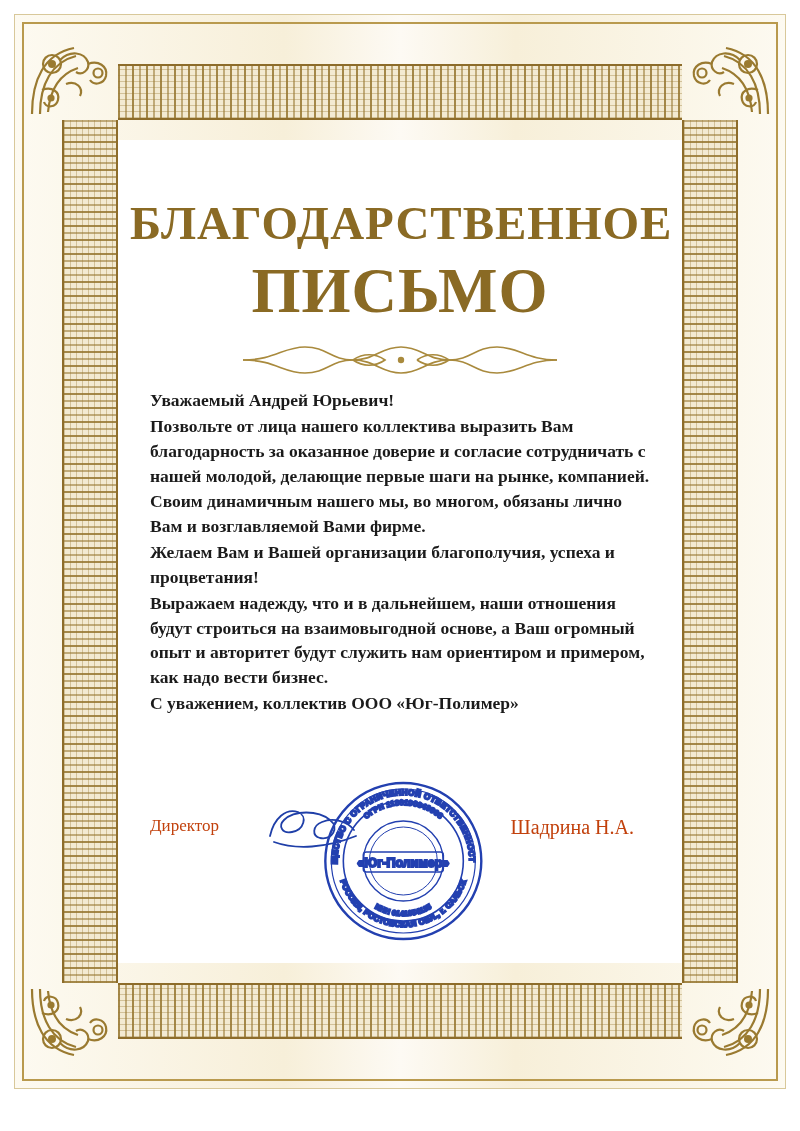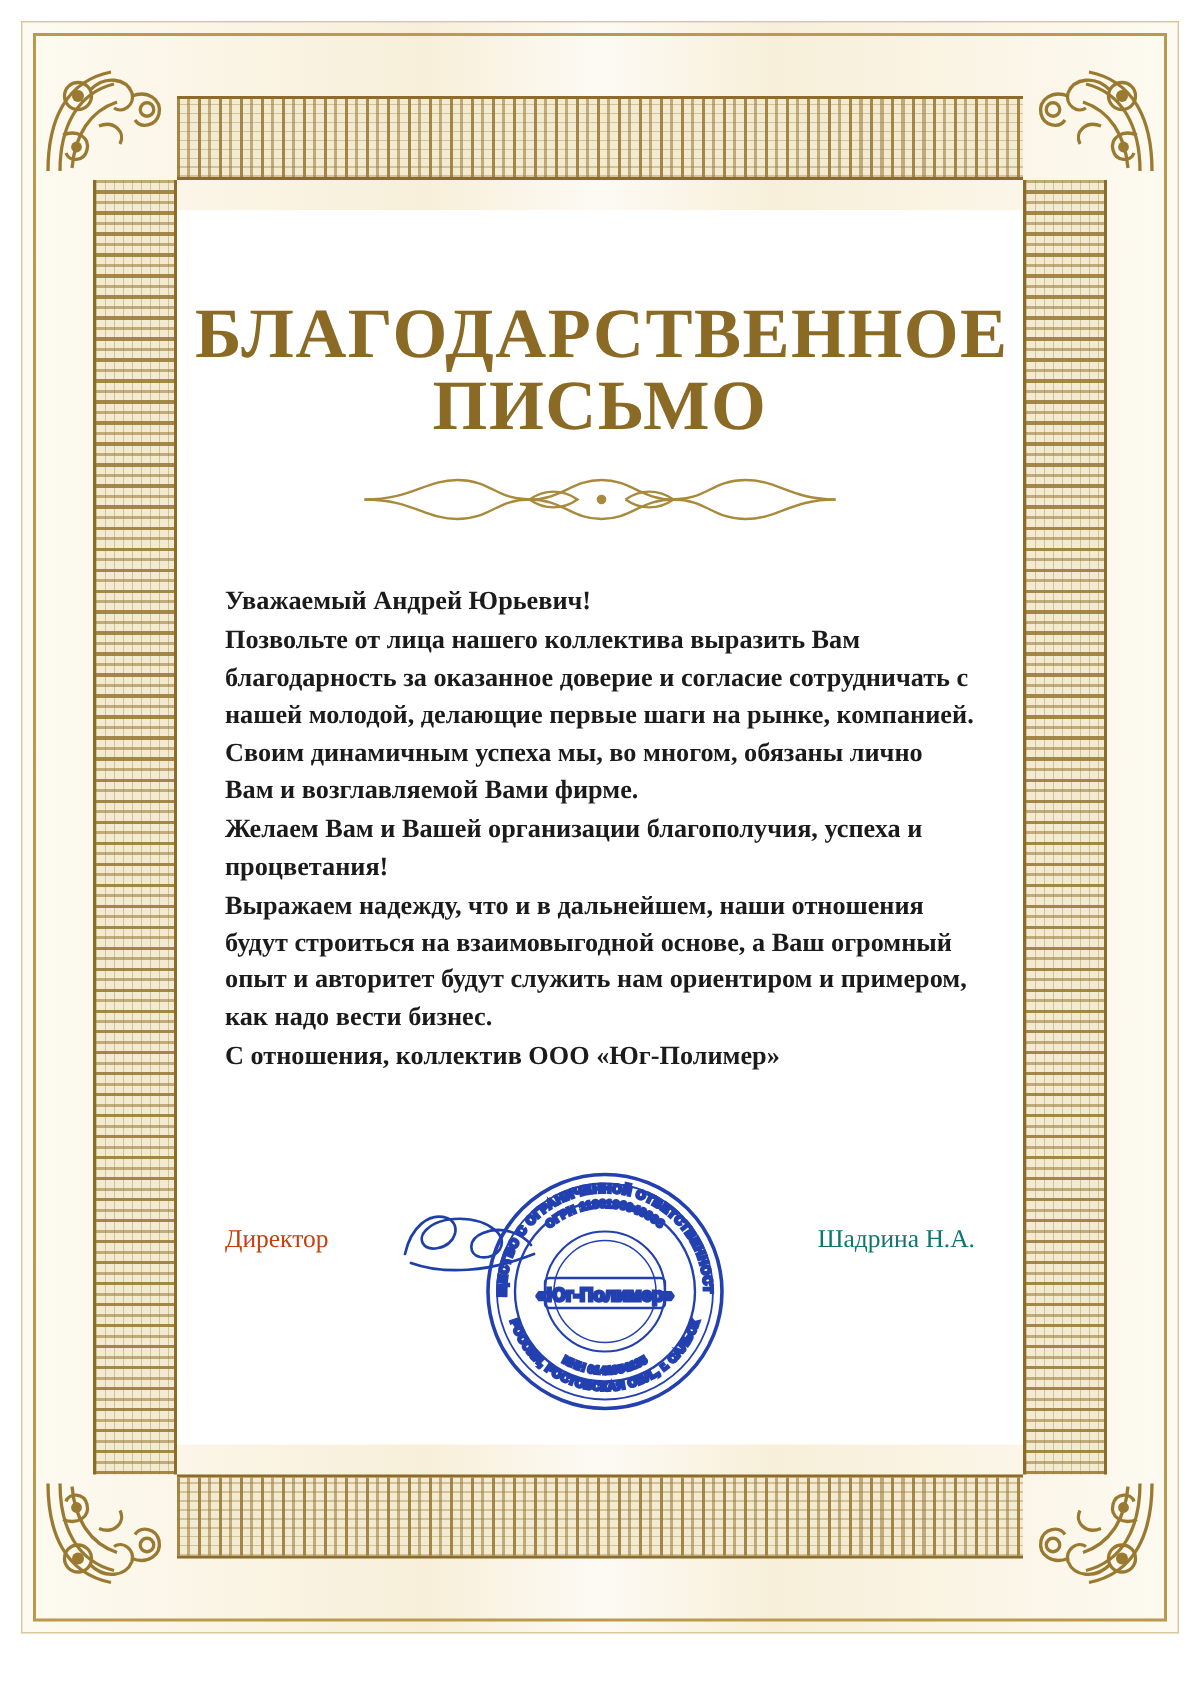--- a/index.html
+++ b/index.html
@@ -115,21 +115,21 @@
     text-align: center;
   }
   .title-line-1, .title-line-2 {
     font-family: "Liberation Serif", serif;
     font-weight: bold;
     color: #8a6a24;
     letter-spacing: 1px;
     line-height: 1.02;
   }
   .title-line-1 { font-size: 47px; }
-  .title-line-2 { font-size: 47px; margin-top: 0; }
+  .title-line-2 { font-size: 63px; margin-top: 11px; }
 
   .title-flourish {
     margin: 14px auto 0 auto;
     width: 330px;
     height: 46px;
     color: #a98a3d;
   }
   .title-flourish svg { width: 330px; height: 46px; display: block; }
 
   
@@ -168,25 +168,25 @@
     left: 110px;
     top: -4px;
     width: 110px;
     height: 62px;
     color: #1f3fa8;
   }
   .signature-mark svg { width: 110px; height: 62px; display: block; }
 
   .sign-name {
     position: absolute;
-    right: 0;
+    right: 16px;
     top: 16px;
     font-family: "Liberation Serif", serif;
-    font-size: 17px;
-    color: #0f766e;
+    font-size: 20px;
+    color: #c2410c;
   }
 
   
   .stamp {
     position: absolute;
     left: 50%;
     transform: translateX(-48%);
     top: -22px;
     width: 166px;
     height: 166px;
@@ -281,24 +281,24 @@
         <path d="M118 23 C128 16 140 16 150 23 C140 30 128 30 118 23"></path>
         <path d="M182 23 C192 16 204 16 214 23 C204 30 192 30 182 23"></path>
         <circle cx="166" cy="23" r="3.2" fill="currentColor" stroke="none"></circle>
       </svg>
     </div>
   </div>
 
   <div class="body-text">
     <p class="salutation">Уважаемый Андрей Юрьевич!</p>
     <p>Позвольте от лица нашего коллектива выразить Вам благодарность за оказанное доверие и согласие сотрудничать с нашей молодой, делающие первые шаги на рынке, компанией.</p>
-    <p>Своим динамичным успеха мы, во многом, обязаны лично Вам и возглавляемой Вами фирме.</p>
+    <p>Своим динамичным нашего мы, во многом, обязаны лично Вам и возглавляемой Вами фирме.</p>
     <p>Желаем Вам и Вашей организации благополучия, успеха и процветания!</p>
     <p>Выражаем надежду, что и в дальнейшем, наши отношения будут строиться на взаимовыгодной основе, а Ваш огромный опыт и авторитет будут служить нам ориентиром и примером, как надо вести бизнес.</p>
-    <p>С отношения, коллектив ООО «Юг-Полимер»</p>
+    <p>С уважением, коллектив ООО «Юг-Полимер»</p>
   </div>
 
   <div class="sign-row">
     <div class="sign-label">Директор</div>
 
     <div class="signature-mark">
       <svg viewBox="0 0 110 62" fill="none" stroke="currentColor" stroke-width="1.8" stroke-linecap="round">
         <path d="M10 40 C14 22 26 12 38 16 C48 20 44 34 32 36 C22 38 18 30 24 24 C34 14 58 14 70 24 C80 32 72 44 60 42 C52 40 52 30 62 26 C74 21 88 26 94 34"></path>
         <path d="M14 46 C36 54 66 52 96 40"></path>
       </svg>

